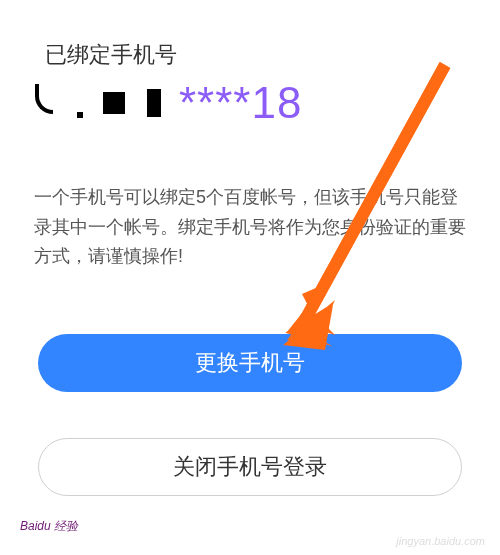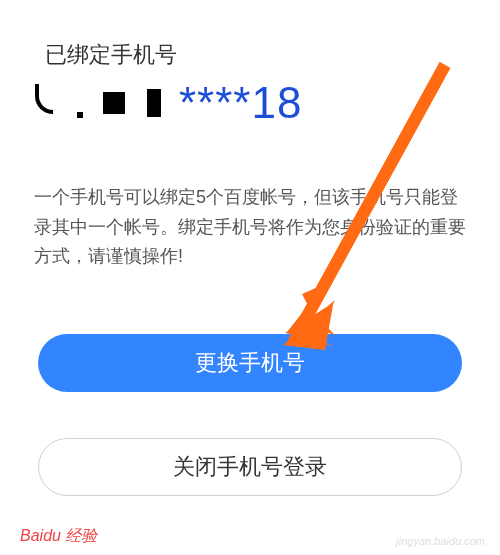--- a/index.html
+++ b/index.html
@@ -21,21 +21,21 @@
     }
     .section-label {
       font-size: 22px;
       color: #333333;
       margin-bottom: 8px;
       margin-left: 15px;
     }
     .phone-display {
       font-size: 44px;
       font-weight: 400;
-      color: #1d4ed8;
+      color: #8b5cf6;
       margin-left: 5px;
       letter-spacing: 1px;
       display: flex;
       align-items: center;
       gap: 14px;
     }
     .dot {
       display: inline-block;
       width: 6px;
       height: 6px;
@@ -99,24 +99,24 @@
       margin-top: 24px;
     }
     .arrow-overlay {
       position: absolute;
       top: 50px;
       right: 35px;
       pointer-events: none;
     }
     .watermark {
       position: absolute;
-      bottom: 8px;
+      bottom: 20px;
       left: 20px;
-      font-size: 16px;
-      color: #ef4444;
+      font-size: 12px;
+      color: #701a75;
       font-style: italic;
       letter-spacing: 0px;
     }
     .watermark-right {
       position: absolute;
       bottom: 8px;
       right: 15px;
       font-size: 11px;
       color: #dddddd;
       font-style: italic;

